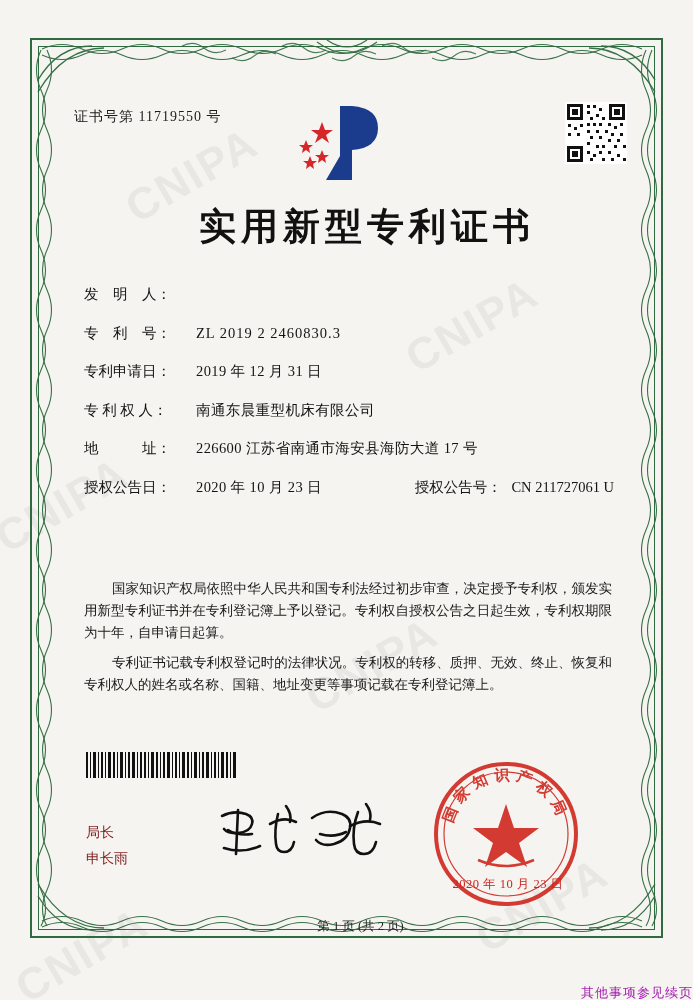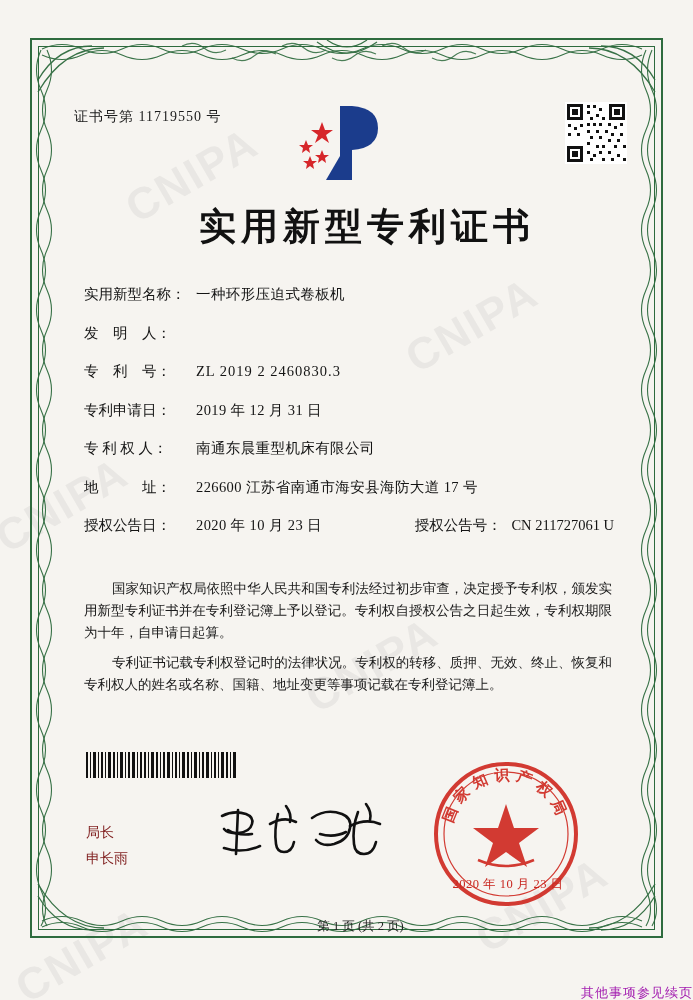--- a/index.html
+++ b/index.html
@@ -329,24 +329,20 @@
         <rect x="37" y="56" width="3" height="3"></rect>
       <rect x="46" y="56" width="3" height="3"></rect>
         <rect x="58" y="56" width="3" height="3"></rect>
     </g>
   </svg>
 
   <div class="title">实用新型专利证书</div>
 
   <div class="fields">
 
-    <div class="frow">
-      <span class="flabel">实用新型名称：</span>
-      <span class="fvalue">一种环形压迫式卷板机</span>
-    </div>
 
     <div class="frow">
       <span class="flabel">发　明　人：</span>
     </div>
 
     <div class="frow">
       <span class="flabel">专　利　号：</span>
       <span class="fvalue mono">ZL 2019 2 2460830.3</span>
     </div>
 

